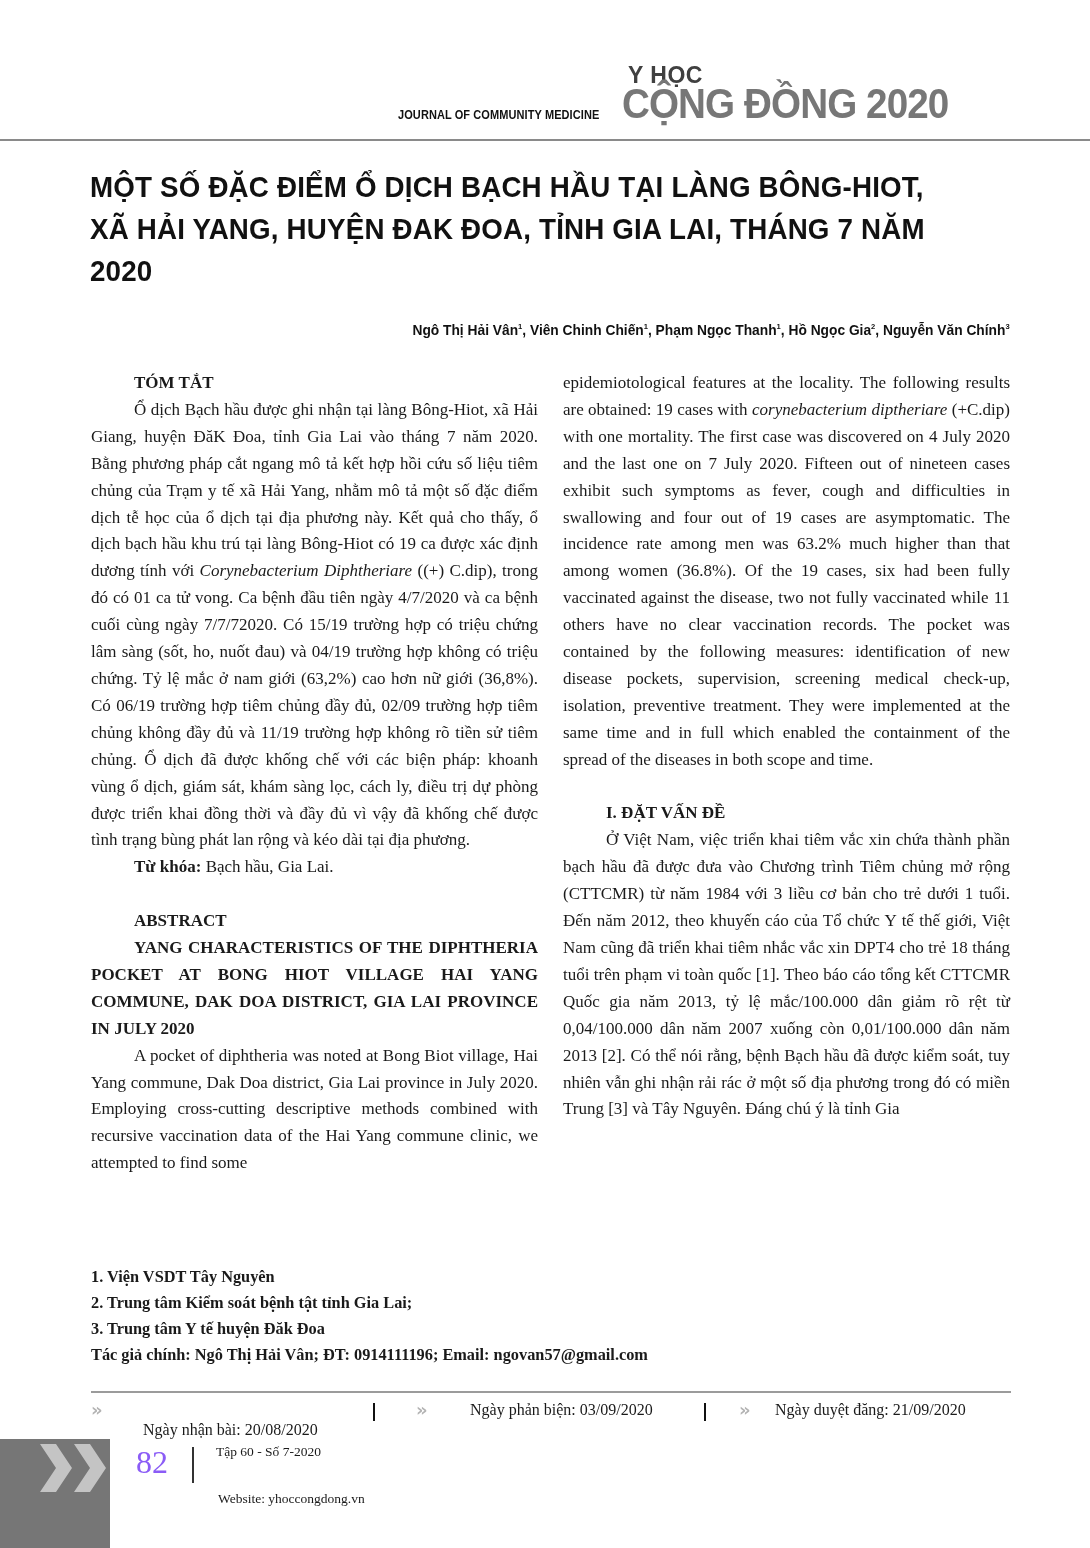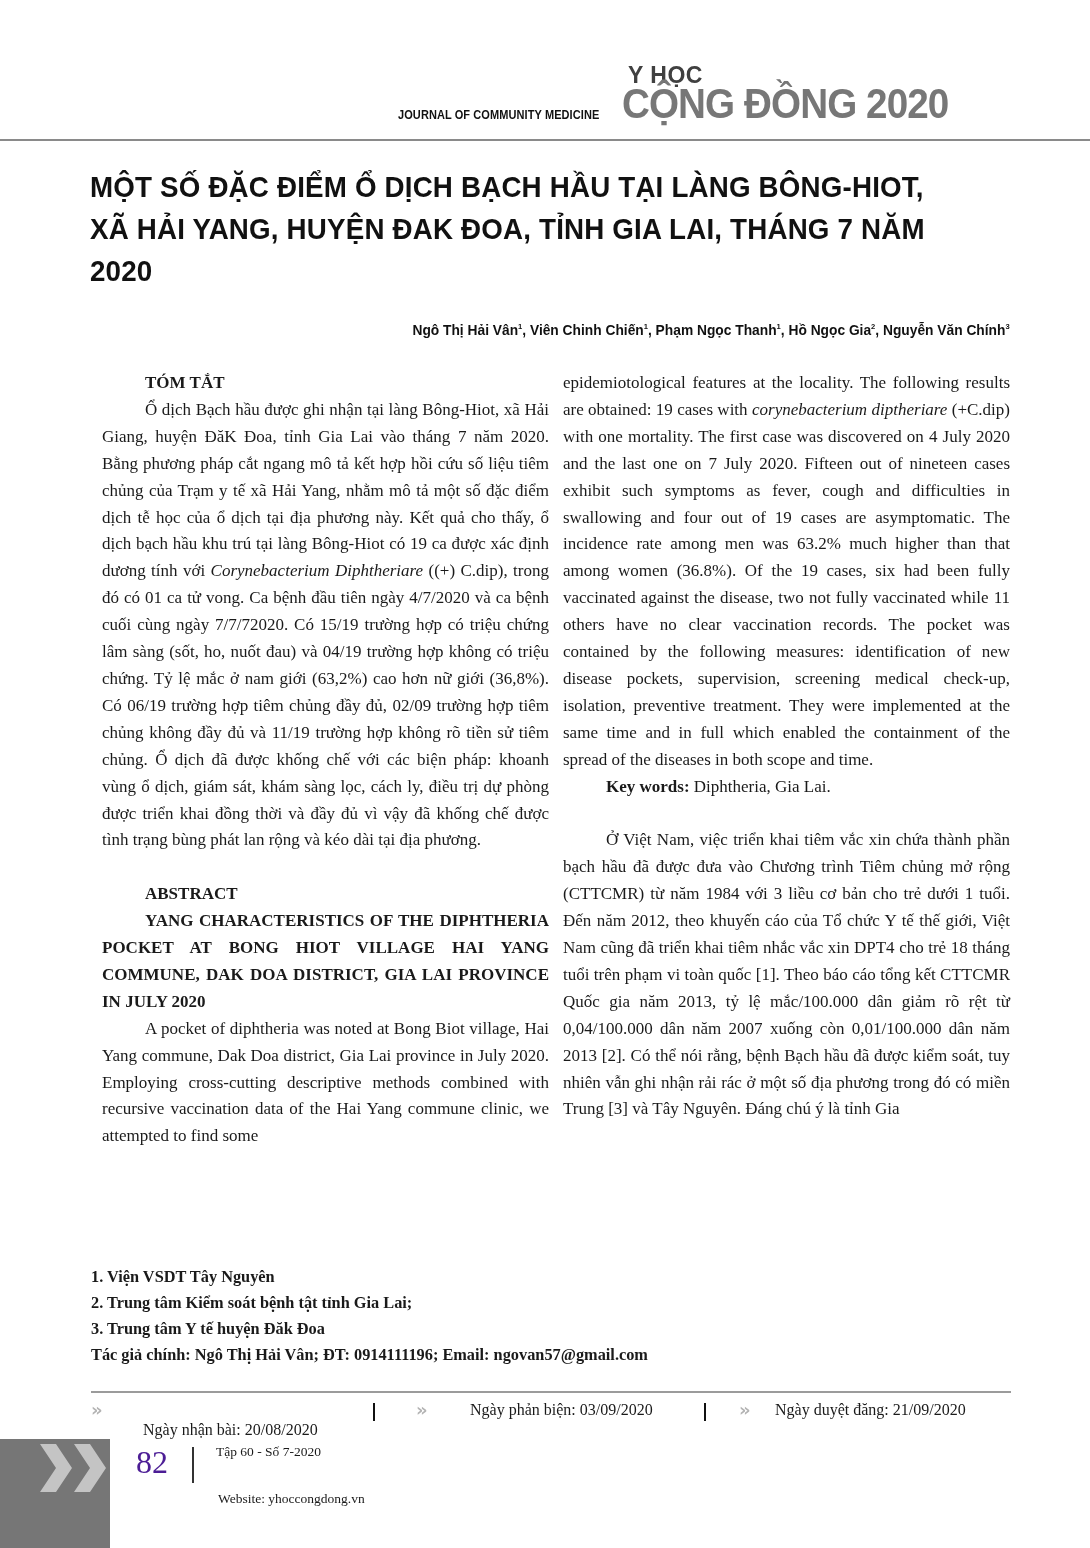--- a/index.html
+++ b/index.html
@@ -11,21 +11,21 @@
   .hdr-congdong { position: absolute; left: 622px; top: 82px; font-family: "Liberation Sans", sans-serif; font-weight: 700; font-size: 42px; color: #777; letter-spacing: -1px; transform: scaleX(0.92); transform-origin: left center; white-space: nowrap; line-height: 44px; }
   .hdr-rule { position: absolute; left: 0; top: 139px; width: 1090px; height: 2px; background: #8a8a8a; }
 
   
   .title { position: absolute; left: 90px; top: 166px; width: 930px; font-family: "Liberation Sans", sans-serif; font-weight: 700; font-size: 29.5px; line-height: 42px; color: #111; letter-spacing: 0.2px; transform: scaleX(0.94); transform-origin: left top; }
   .authors { position: absolute; right: 80px; top: 322px; font-family: "Liberation Sans", sans-serif; font-weight: 700; font-size: 14.5px; color: #111; white-space: nowrap; transform: scaleX(0.95); transform-origin: right center; }
   .authors sup { font-size: 8px; }
 
   
   .col { position: absolute; top: 370px; width: 447px; font-size: 17px; line-height: 26.9px; text-align: justify; }
-  .col-left { left: 102px; }
+  .col-left { left: 91px; }
   .col-right { left: 563px; }
   .col p { margin: 0; }
   .indent { text-indent: 43px; }
   .head { font-weight: 700; text-indent: 43px; margin: 0; }
   .gap { height: 26.9px; }
   .en-title { font-weight: 700; text-align: justify; text-align-last: left; }
   .en-title .first { padding-left: 43px; }
   i { font-style: italic; }
 
   
@@ -35,21 +35,21 @@
   
   .date-rule { position: absolute; left: 91px; top: 1391px; width: 920px; height: 2px; background: #9b9b9b; }
   .dates { position: absolute; left: 91px; top: 1399px; width: 920px; height: 26px; font-size: 16px; }
   .dates .item { position: absolute; top: 2px; white-space: nowrap; }
   .dates .chev { position: absolute; top: 0px; color: #b3b3b3; font-family: "DejaVu Sans", sans-serif; font-weight: 700; font-size: 18px; letter-spacing: -3px; }
   .dates .sep { position: absolute; top: 4px; width: 2px; height: 18px; background: #111; }
 
   
   .foot-block { position: absolute; left: 0; top: 1439px; width: 110px; height: 109px; background: #767676; }
   .foot-chev { position: absolute; left: 38px; top: 1444px; width: 72px; height: 48px; }
-  .page-num { position: absolute; left: 136px; top: 1444px; font-size: 32px; color: #4c1d95; }
+  .page-num { position: absolute; left: 136px; top: 1444px; font-size: 32px; color: #8b5cf6; }
   .page-sep { position: absolute; left: 192px; top: 1447px; width: 1.5px; height: 36px; background: #333; }
   .issue { position: absolute; left: 216px; top: 1444px; font-size: 13.5px; }
   .issue b { font-weight: 400; }
   .website { position: absolute; left: 218px; top: 1467px; font-size: 13.5px; margin-top: 24px; }
 </style>
 </head>
 <body>
 
 <div class="hdr-journal">JOURNAL OF COMMUNITY MEDICINE</div>
 <div class="hdr-yhoc">Y HỌC</div>
@@ -62,30 +62,31 @@
   <span>Ngô Thị Hải Vân</span><sup>1</sup>,
   <span>Viên Chinh Chiến</span><sup>1</sup>,
   <span>Phạm Ngọc Thanh</span><sup>1</sup>,
   <span>Hồ Ngọc Gia</span><sup>2</sup>,
   <span>Nguyễn Văn Chính</span><sup>3</sup>
 </div>
 
 <div class="col col-left">
   <p class="head">TÓM TẮT</p>
   <p class="indent"><span>Ổ dịch Bạch hầu được ghi nhận tại làng Bông-Hiot, xã Hải Giang, huyện ĐăK Đoa, tỉnh Gia Lai vào tháng 7 năm 2020. Bằng phương pháp cắt ngang mô tả kết hợp hồi cứu số liệu tiêm chủng của Trạm y tế xã Hải Yang, nhằm mô tả một số đặc điểm dịch tễ học của ổ dịch tại địa phương này. Kết quả cho thấy, ổ dịch bạch hầu khu trú tại làng Bông-Hiot có 19 ca được xác định dương tính với </span><i>Corynebacterium Diphtheriare</i><span> ((+) C.dip), trong đó có 01 ca tử vong. Ca bệnh đầu tiên ngày 4/7/2020 và ca bệnh cuối cùng ngày 7/7/72020. Có 15/19 trường hợp có triệu chứng lâm sàng (sốt, ho, nuốt đau) và 04/19 trường hợp không có triệu chứng. Tỷ lệ mắc ở nam giới (63,2%) cao hơn nữ giới (36,8%). Có  06/19 trường hợp tiêm chủng đầy đủ, 02/09 trường hợp tiêm chủng không đầy đủ và 11/19 trường hợp không rõ tiền sử tiêm chủng. Ổ dịch đã được khống chế với các biện pháp: khoanh vùng ổ dịch, giám sát, khám sàng lọc, cách ly, điều trị dự phòng được triển khai đồng thời và đầy đủ vì vậy đã khống chế được tình trạng bùng phát lan rộng và kéo dài tại địa phương.</span></p>
+  <p class="indent"><b>Từ khóa:</b><span> Bạch hầu, Gia Lai.</span></p>
   <div class="gap"></div>
   <p class="head">ABSTRACT</p>
   <p class="en-title"><span class="first">YANG CHARACTERISTICS OF THE</span> <span>DIPHTHERIA POCKET AT BONG HIOT VILLAGE HAI YANG COMMUNE, DAK DOA DISTRICT, GIA LAI PROVINCE IN JULY 2020</span></p>
   <p class="indent">A pocket of diphtheria was noted at Bong Biot village, Hai Yang commune, Dak Doa district, Gia Lai province in July 2020. Employing cross-cutting descriptive methods combined with recursive vaccination data of the Hai Yang commune clinic, we attempted to find some</p>
 </div>
 
 <div class="col col-right">
   <p><span>epidemiotological features at the locality. The following results are obtained: 19 cases with </span><i>corynebacterium diptheriare</i><span> (+C.dip) with one mortality. The first case was discovered on 4 July 2020 and the last one on 7 July 2020. Fifteen out of nineteen cases exhibit such symptoms as fever, cough and difficulties in swallowing and four out of 19 cases are asymptomatic. The incidence rate among men was 63.2% much higher than that among women (36.8%). Of the 19 cases, six had been fully vaccinated against the disease, two not fully vaccinated while 11 others have no clear vaccination records. The pocket was contained by the following measures: identification of new disease pockets, supervision, screening medical check-up, isolation, preventive treatment. They were implemented at the same time and in full which enabled the containment of the spread of the diseases in both scope and time.</span></p>
-  <p class="indent"><b>Key words:</b><span> Diphtheria, Gia Lai.</span></p>
   <div class="gap"></div>
+  <p class="head">I. ĐẶT VẤN ĐỀ</p>
   <p class="indent">Ở Việt Nam, việc triển khai tiêm vắc xin chứa thành phần bạch hầu đã được đưa vào Chương trình Tiêm chủng mở rộng (CTTCMR)  từ năm 1984 với 3 liều cơ bản cho trẻ dưới 1 tuổi. Đến năm 2012, theo khuyến cáo của Tổ chức Y tế thế giới, Việt Nam cũng đã triển khai tiêm nhắc vắc xin DPT4 cho trẻ 18 tháng tuổi trên phạm vi toàn quốc [1]. Theo báo cáo tổng kết CTTCMR Quốc gia năm 2013, tỷ lệ mắc/100.000 dân giảm rõ rệt từ 0,04/100.000 dân năm 2007 xuống còn 0,01/100.000 dân năm 2013 [2]. Có thể nói rằng, bệnh Bạch hầu đã được kiểm soát, tuy nhiên vẫn ghi nhận rải rác ở một số địa phương trong đó có miền Trung [3] và Tây Nguyên. Đáng chú ý là tỉnh Gia</p>
 </div>
 
 <div class="aff">
   <div>1. Viện VSDT Tây Nguyên</div>
   <div>2. Trung tâm Kiểm soát bệnh tật tỉnh Gia Lai;</div>
   <div>3. Trung tâm Y tế huyện Đăk Đoa</div>
   <div>Tác giả chính: Ngô Thị Hải Vân; ĐT: 0914111196; Email: ngovan57@gmail.com</div>
 </div>
 

